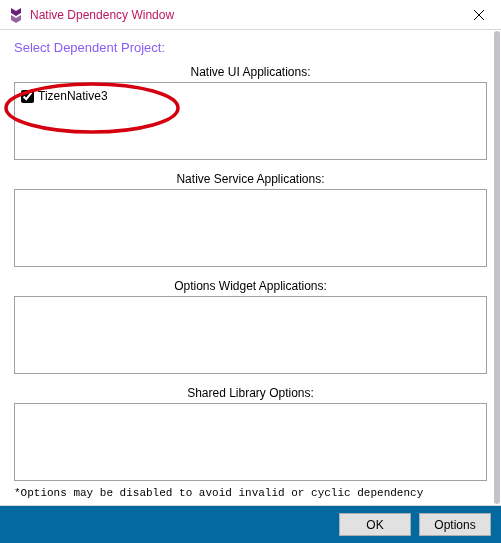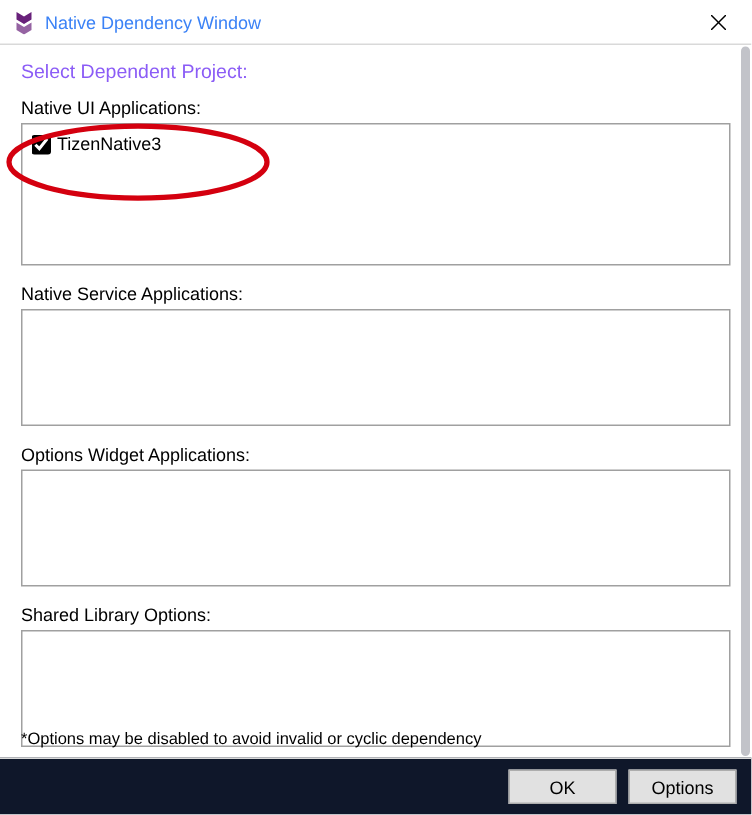--- a/index.html
+++ b/index.html
@@ -28,21 +28,21 @@
       width: 16px;
       height: 16px;
       margin-right: 6px;
       display: inline-flex;
       align-items: center;
       justify-content: center;
     }
     .titlebar-title {
       flex: 1;
       font-size: 12px;
-      color: #3b82f6;
+      color: #be185d;
     }
     .titlebar-close {
       width: 45px;
       height: 30px;
       display: flex;
       align-items: center;
       justify-content: center;
       cursor: pointer;
     }
     .content {
@@ -53,28 +53,29 @@
     }
     .heading {
       font-size: 13px;
       margin-bottom: 10px;
       color: #8b5cf6;
     }
     .section-label {
       font-size: 12px;
       margin-bottom: 3px;
       color: #000;
+      text-align: center;
     }
     .list-box {
       border: 1px solid #a0a0a0;
       background: #fff;
       margin-bottom: 12px;
       padding: 4px 6px;
     }
-    .list-box.ui { height: 95px; }
+    .list-box.ui { height: 78px; }
     .list-box.service { height: 78px; }
     .list-box.widget { height: 78px; }
     .list-box.shared { height: 78px; }
     .check-item {
       display: flex;
       align-items: center;
       gap: 4px;
       height: 18px;
     }
     .check-item input[type="checkbox"] {
@@ -84,34 +85,35 @@
     }
     .check-item label {
       font-size: 12px;
     }
     .disclaimer {
       font-size: 11px;
       color: #000;
       position: absolute;
       bottom: 6px;
       left: 14px;
+      font-family: Liberation Mono, monospace;
     }
     .button-bar {
       position: absolute;
       bottom: 0;
       left: 0;
       right: 0;
       height: 38px;
       border-top: 1px solid #d9d9d9;
       display: flex;
       align-items: center;
       justify-content: flex-end;
       gap: 8px;
       padding-right: 10px;
-      background: #0f172a;
+      background: #0369a1;
     }
     .btn {
       min-width: 72px;
       height: 23px;
       border: 1px solid #adadad;
       background: #e1e1e1;
       font-size: 12px;
       cursor: pointer;
       font-family: inherit;
     }

